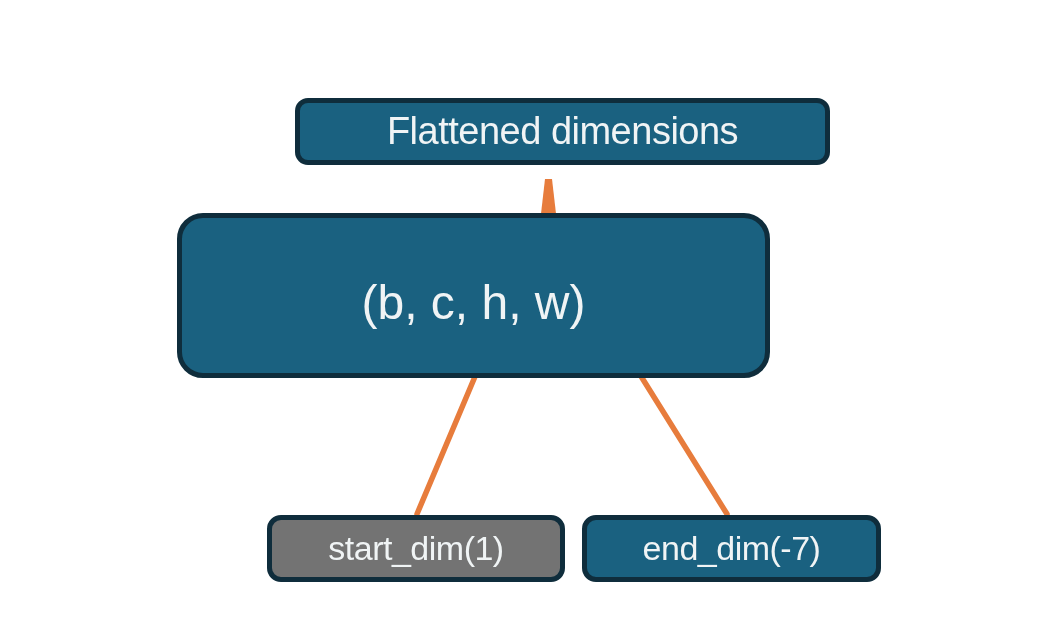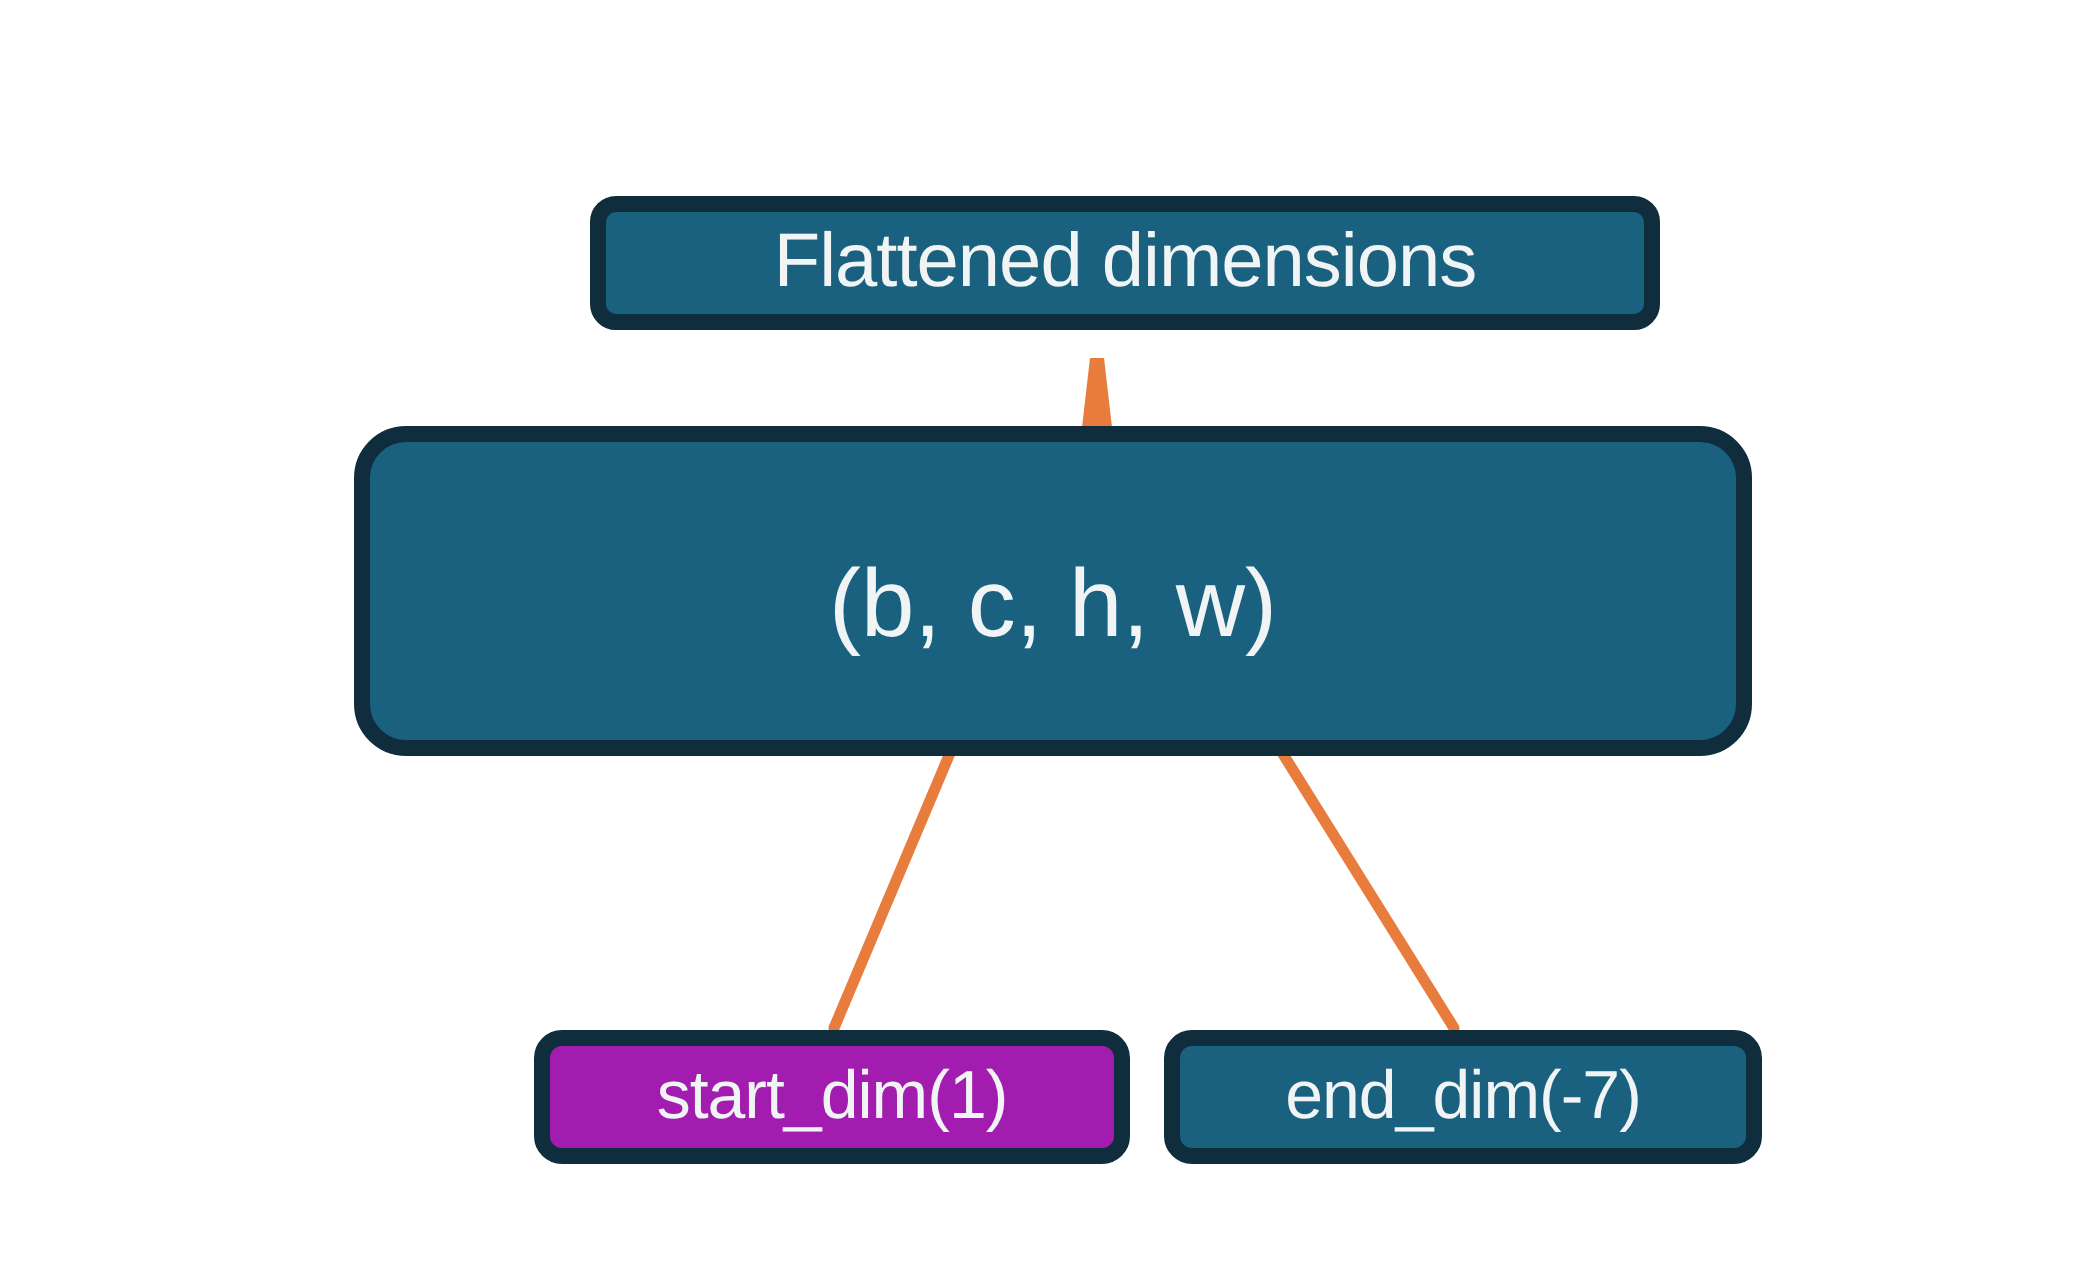--- a/index.html
+++ b/index.html
@@ -19,42 +19,42 @@
     position: absolute;
     left: 0;
     top: 0;
     width: 1038px;
     height: 632px;
     pointer-events: none;
   }
   .box {
     position: absolute;
     box-sizing: border-box;
-    border: 8px solid #0ea5e9;
+    border: 5px solid #0ea5e9;
     background: #1a6180;
     color: #f0f4f5;
     display: flex;
     align-items: center;
     justify-content: center;
     text-align: right;
     white-space: nowrap;
   }
   .top-box {
     left: 295px;
     top: 98px;
     width: 535px;
     height: 67px;
     border-radius: 13px;
     font-size: 38px;
     letter-spacing: -0.5px;
   }
   .main-box {
     left: 177px;
     top: 213px;
-    width: 699px;
+    width: 593px;
     height: 165px;
     border-radius: 26px;
     font-size: 48px;
   }
   .main-box .box-label {
     margin-top: 14px; 
   }
   .bottom-box {
     top: 515px;
     height: 67px;
@@ -88,21 +88,21 @@
   </svg>
 
   <div class="box top-box" style="background-color: rgb(26, 97, 128); border-color: rgb(15, 45, 60); color: rgb(240, 244, 245);">
     <span class="box-label">Flattened dimensions</span>
   </div>
 
   <div class="box main-box" style="background-color: rgb(26, 97, 128); border-color: rgb(15, 45, 60); color: rgb(240, 244, 245);">
     <span class="box-label">(b, c, h, w)</span>
   </div>
 
-  <div class="box bottom-box bottom-left-box" style="background-color: #a21caf; border-color: rgb(15, 45, 60); color: rgb(240, 244, 245);">
+  <div class="box bottom-box bottom-left-box" style="background-color: #737373; border-color: rgb(15, 45, 60); color: rgb(240, 244, 245);">
     <span class="box-label">start_dim(1)</span>
   </div>
 
   <div class="box bottom-box bottom-right-box" style="background-color: rgb(26, 97, 128); border-color: rgb(15, 45, 60); color: rgb(240, 244, 245);">
     <span class="box-label">end_dim(-7)</span>
   </div>
 
 </div>
 
 </body></html>

